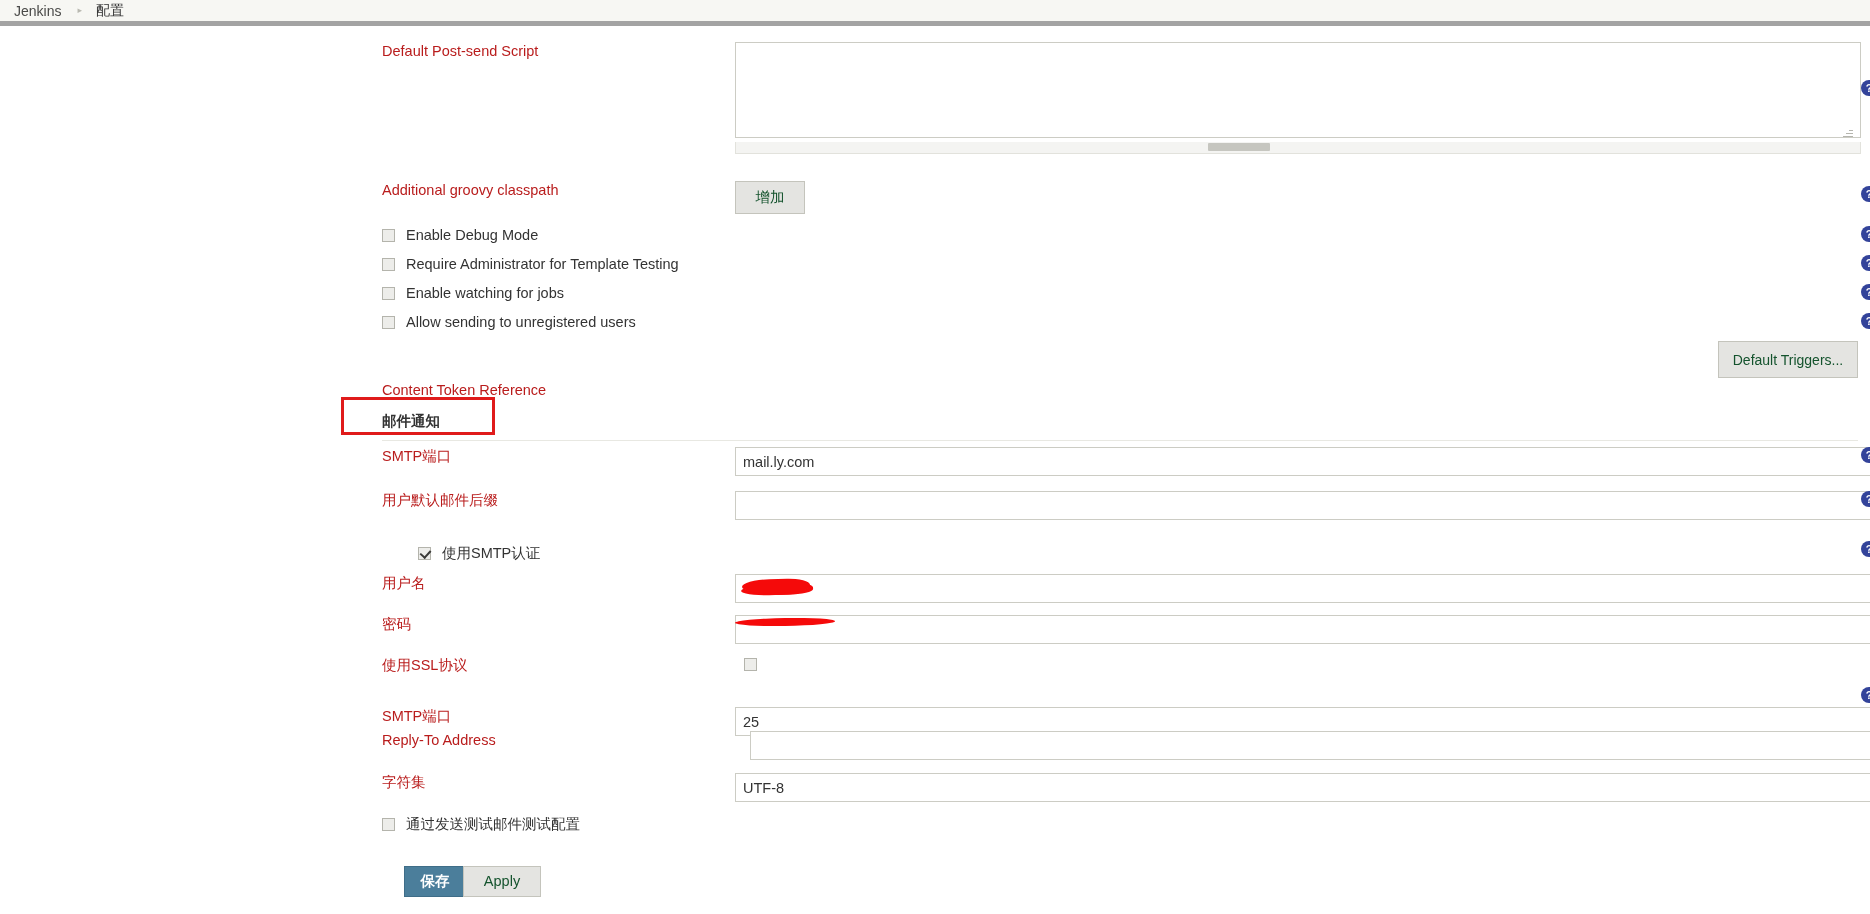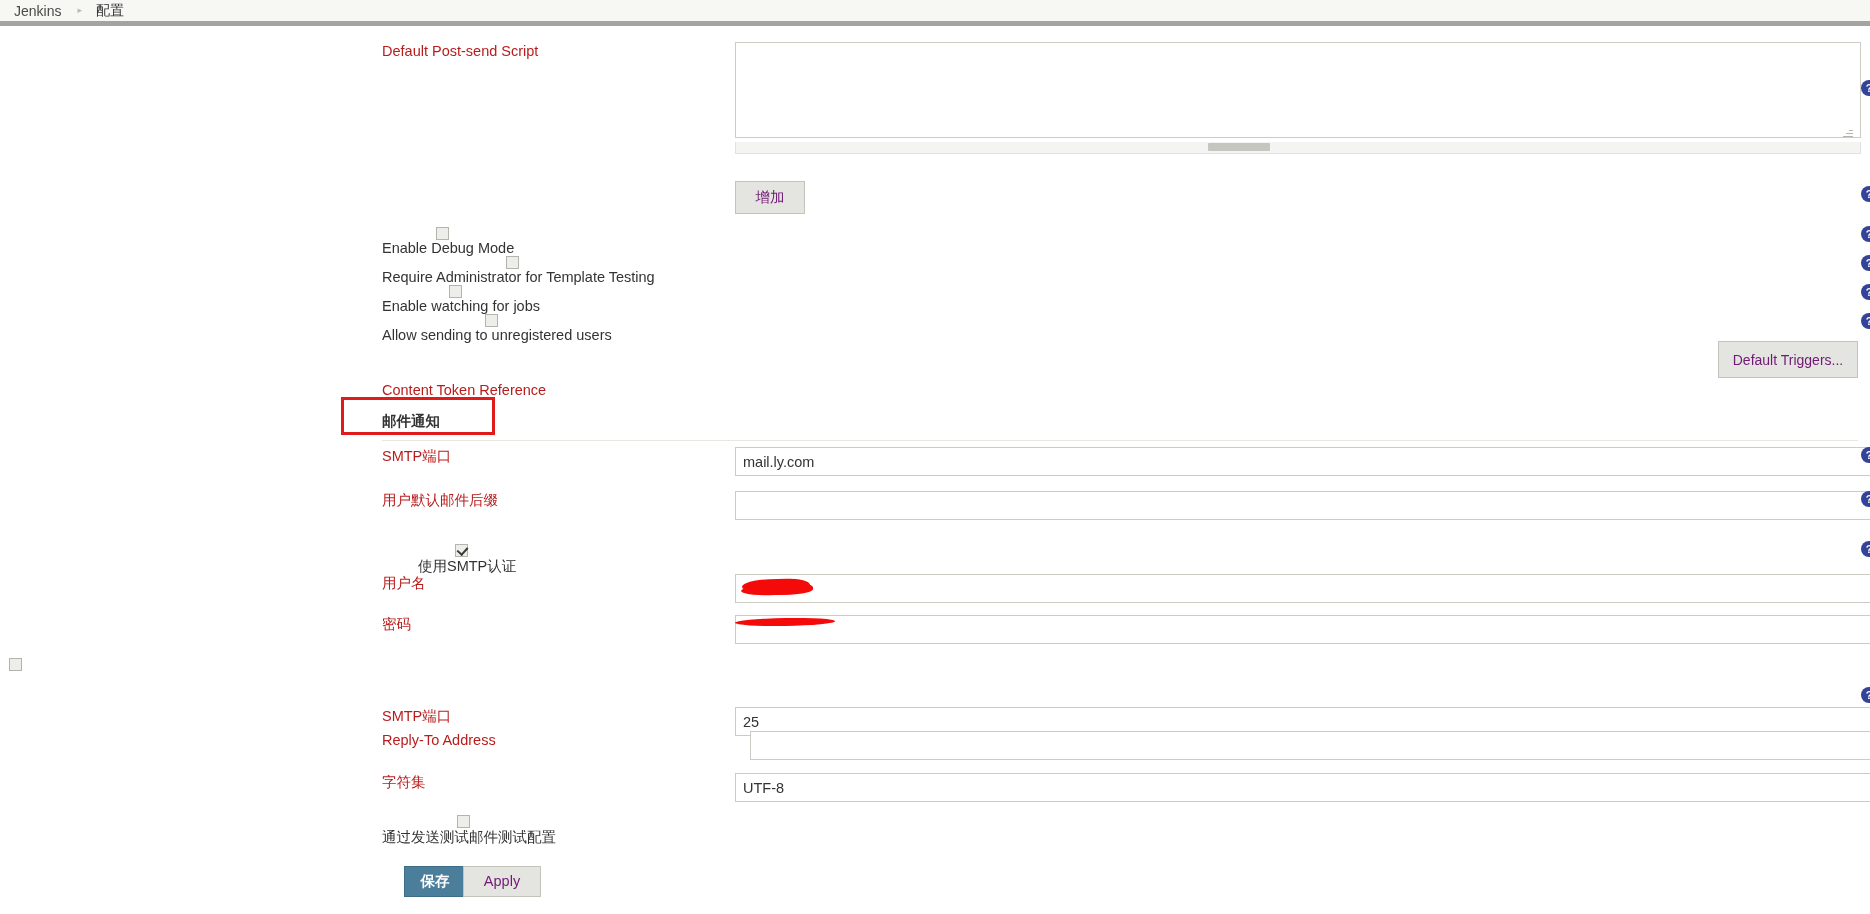--- a/index.html
+++ b/index.html
@@ -119,21 +119,20 @@
   }
   .ta-resize i:nth-child(1) { bottom: 2px; width: 10px; }
   .ta-resize i:nth-child(2) { bottom: 5px; width: 7px; }
   .ta-resize i:nth-child(3) { bottom: 8px; width: 4px; }
 
   
   .cb-row {
     position: absolute;
     display: flex;
     align-items: center;
-    flex-direction: column;
   }
   .cb {
     width: 13px; height: 13px;
     border: 1px solid #b4b4ac;
     background: #ededea;
     margin-right: 11px;
     position: relative;
     flex: 0 0 auto;
   }
   .cb.checked::after {
@@ -157,21 +156,21 @@
     border: 1px solid #b4b4ac;
     background: #ededea;
   }
 
   
   .btn {
     font-family: "Liberation Sans", "DejaVu Sans", sans-serif;
     font-size: 14.5px;
     border: 1px solid #c4c4bc;
     background: #e4e4e1;
-    color: #701a75;
+    color: #14532d;
     cursor: pointer;
     padding: 0;
     line-height: 1;
   }
   .btn-add {
     position: absolute;
     left: 735px; top: 155px;
     width: 70px; height: 33px;
   }
   .btn-default-triggers {
@@ -280,20 +279,23 @@
         <div class="ta-scroll-thumb"></div>
       </div>
       <div class="ta-resize">
           <i></i>
           <i></i>
           <i></i>
         </div>
     </div>
   </div>
 
+  <div class="row" style="top:155px;">
+    <div class="label-col">Additional groovy classpath</div>
+  </div>
   <button class="btn btn-add">增加</button>
 
   <div class="cb-row" style="left:382px; top:201px;">
     <span class="cb"></span>
     <span class="cb-label">Enable Debug Mode</span>
   </div>
   <div class="cb-row" style="left:382px; top:230px;">
     <span class="cb"></span>
     <span class="cb-label">Require Administrator for Template Testing</span>
   </div>
@@ -345,20 +347,21 @@
 
   <div class="row" style="top:589px;">
     <div class="label-col">密码</div>
     <div class="ctrl-col">
       <input class="text-input" type="password" value="" style="">
     </div>
   </div>
   <div class="redact redact-pass"></div>
 
   <div class="row" style="top:630px;">
+    <div class="label-col">使用SSL协议</div>
     <div class="ctrl-col">
       <span class="ctrl-cb" style="display:inline-block;margin-top:2px;margin-left:9px;"></span>
     </div>
   </div>
 
   <div class="row" style="top:661px;margin-top:20px;">
     <div class="label-col">SMTP端口</div>
     <div class="ctrl-col">
       <input class="text-input" type="text" value="25" style="">
     </div>

